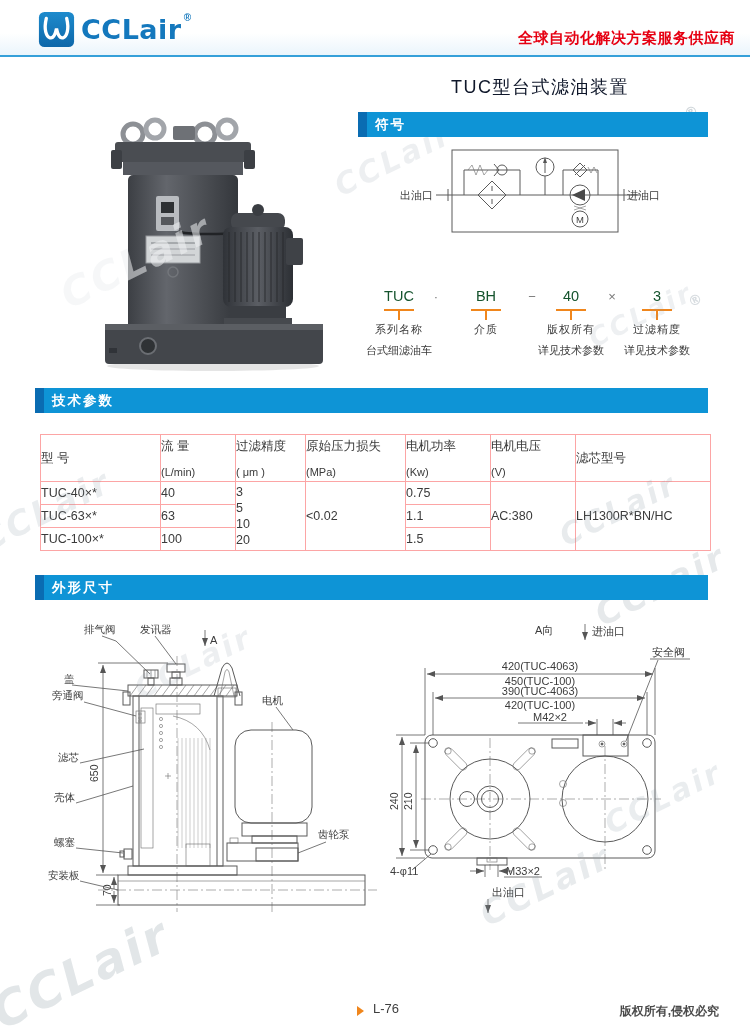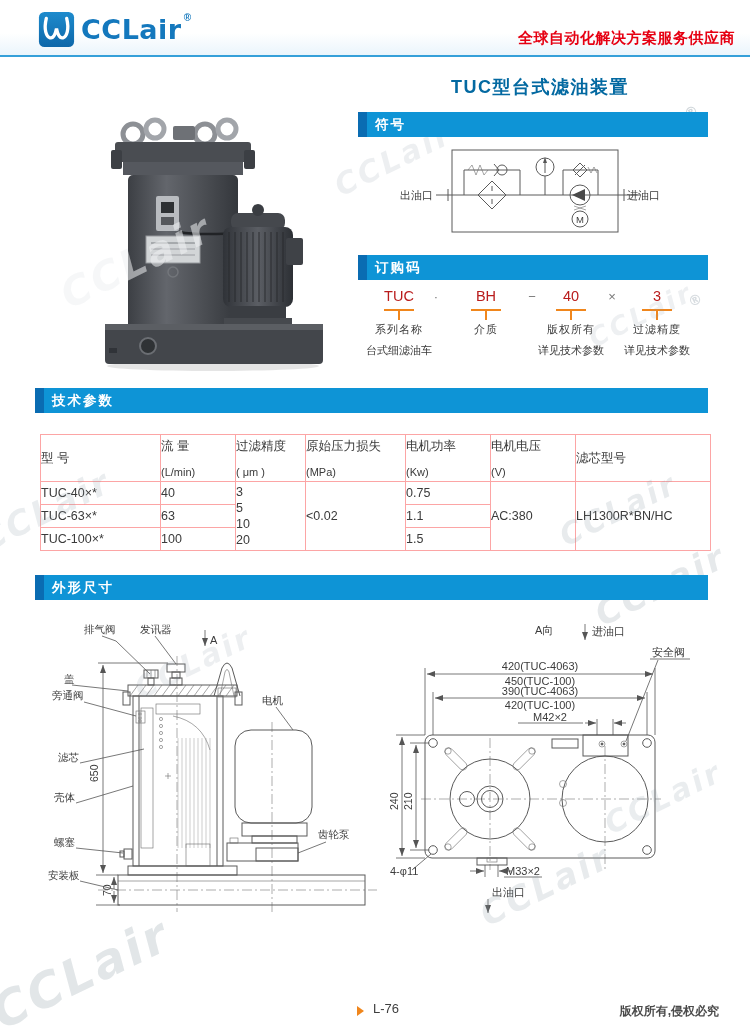--- a/index.html
+++ b/index.html
@@ -11,30 +11,30 @@
   
   .header{position:absolute;left:0;top:0;width:750px;height:55px;z-index:4;
           background:linear-gradient(180deg,#ffffff 60%,#eaf5fc);border-bottom:2px solid #35a0d9}
   .logo{position:absolute;left:38px;top:11px;display:flex;align-items:flex-start}
   .logo-text{font-size:27px;font-weight:bold;color:#1478bd;margin-left:6px;line-height:38px;letter-spacing:.5px;
              font-family:"DejaVu Sans","Liberation Sans",sans-serif}
   .logo-reg{font-size:10px;color:#1478bd;margin-left:2px;margin-top:1px;font-weight:bold}
   .slogan{position:absolute;right:15px;top:29px;color:#e60012;font-weight:bold;font-size:15px;letter-spacing:.5px}
 
   .title{position:absolute;left:370px;top:75px;width:340px;text-align:center;font-size:18px;
-         font-weight:700;color:#0369a1;letter-spacing:1.5px;z-index:2}
+         font-weight:400;color:#0f172a;letter-spacing:1.5px;z-index:2}
 
   
   .bar{position:absolute;height:25px;background:#0e94d6;z-index:4}
   .bar .notch{position:absolute;left:0;top:0;width:9px;height:25px;background:#0a6cb2}
   .bar .bar-label{position:absolute;left:17px;top:0;line-height:25px;color:#fff;font-weight:bold;
                   font-size:13.5px;letter-spacing:2px;white-space:nowrap}
 
   
-  .oc{position:absolute;z-index:2;text-align:center;color:#b91c1c;white-space:nowrap}
+  .oc{position:absolute;z-index:2;text-align:center;color:#14532d;white-space:nowrap}
   .occode{top:288px;font-size:14.5px;font-weight:500}
   .ocsep{top:289px;font-size:13px;color:#777}
   .ocfield{top:322px;font-size:11px;color:#3a3a3a;letter-spacing:1px}
   .ocnote{top:344px;font-size:11px;color:#3a3a3a;line-height:13px}
   .mline{position:absolute;height:2px;background:#f0861c;top:309px;z-index:2}
   .mtick{position:absolute;width:2px;height:10px;background:#f0861c;top:310px;z-index:2}
 
   
   .ttable{position:absolute;left:40px;top:434px;z-index:2}
   .ttable table{border-collapse:collapse;table-layout:fixed;width:670px;font-size:12.5px;color:#3a3a3a}
@@ -150,24 +150,20 @@
 
     <rect x="10" y="214" width="218" height="40" rx="4" fill="#43464b"></rect>
     <rect x="10" y="214" width="218" height="6" fill="#5b5e63"></rect>
     <circle cx="53" cy="236" r="8" fill="#2f3235" stroke="#6b6e73" stroke-width="2"></circle>
     <rect x="14" y="238" width="8" height="5" fill="#303338"></rect>
   </svg>
 
   <div class="bar" style="left:358px;top:112px;width:350px">
     <span class="notch"></span>
     <span class="bar-label">符号</span>
-  </div>
-  <div class="bar" style="left:358px;top:255px;width:350px">
-    <span class="notch"></span>
-    <span class="bar-label">订购码</span>
   </div>
   <div class="bar" style="left:35px;top:388px;width:673px">
     <span class="notch"></span>
     <span class="bar-label">技术参数</span>
   </div>
   <div class="bar" style="left:35px;top:575px;width:673px">
     <span class="notch"></span>
     <span class="bar-label">外形尺寸</span>
   </div>
 

